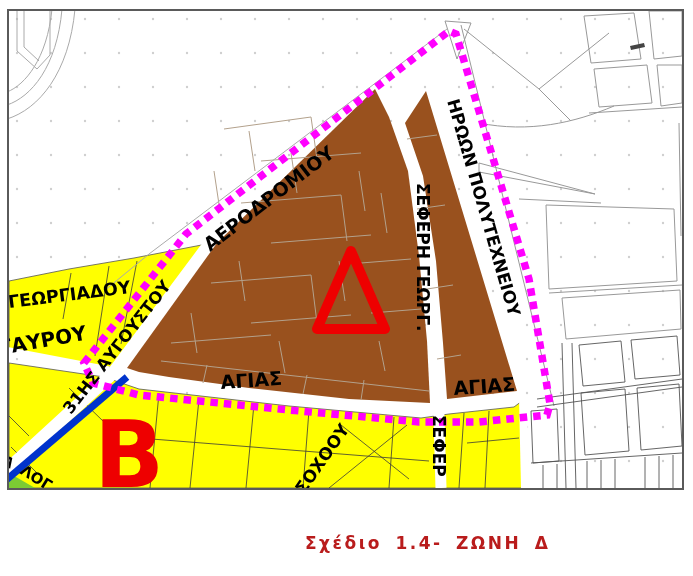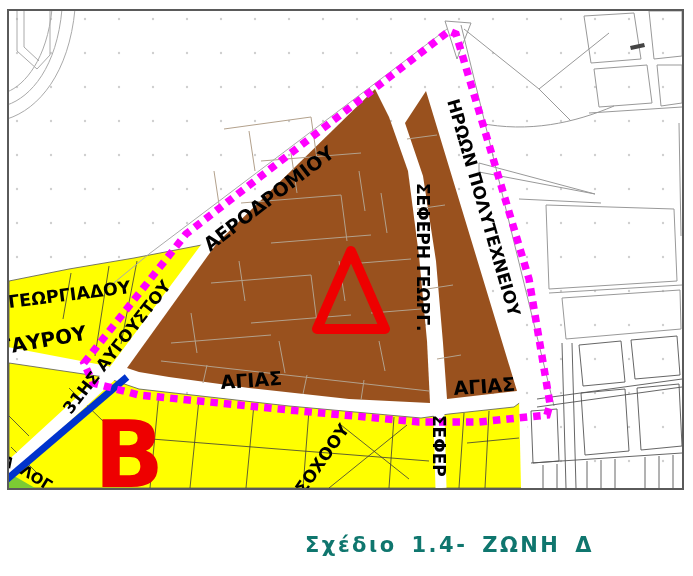--- a/index.html
+++ b/index.html
@@ -2,22 +2,22 @@
 <html><head>
 <meta charset="utf-8">
 <style>
   html,body{margin:0;padding:0;background:#fff;}
   body{width:693px;height:576px;position:relative;overflow:hidden;
        font-family:"DejaVu Sans","Liberation Sans",sans-serif;}
   #map-frame{position:absolute;left:7px;top:9px;width:673px;height:477px;
              border:2px solid #5a5a5a;background:#fff;}
   #map-frame svg{display:block;}
   .street-label{font-weight:bold;fill:#000;}
-  #caption{position:absolute;left:305px;top:533px;font-size:21px;font-weight:bold;
-           color:#0f766e;letter-spacing:2.5px;word-spacing:5px;white-space:nowrap;}
+  #caption{position:absolute;left:305px;top:533px;font-size:17px;font-weight:bold;
+           color:#b91c1c;letter-spacing:2.5px;word-spacing:5px;white-space:nowrap;}
   .beta-letter{font-weight:bold;}
 </style>
 </head>
 <body>
 
 <div id="map-frame">
 <svg width="673" height="477" viewBox="0 0 673 477" xmlns="http://www.w3.org/2000/svg">
   <defs>
     <pattern id="dots" width="34" height="34" patternUnits="userSpaceOnUse">
       <circle cx="8" cy="8" r="1.2" fill="#cfcfcf"></circle>

